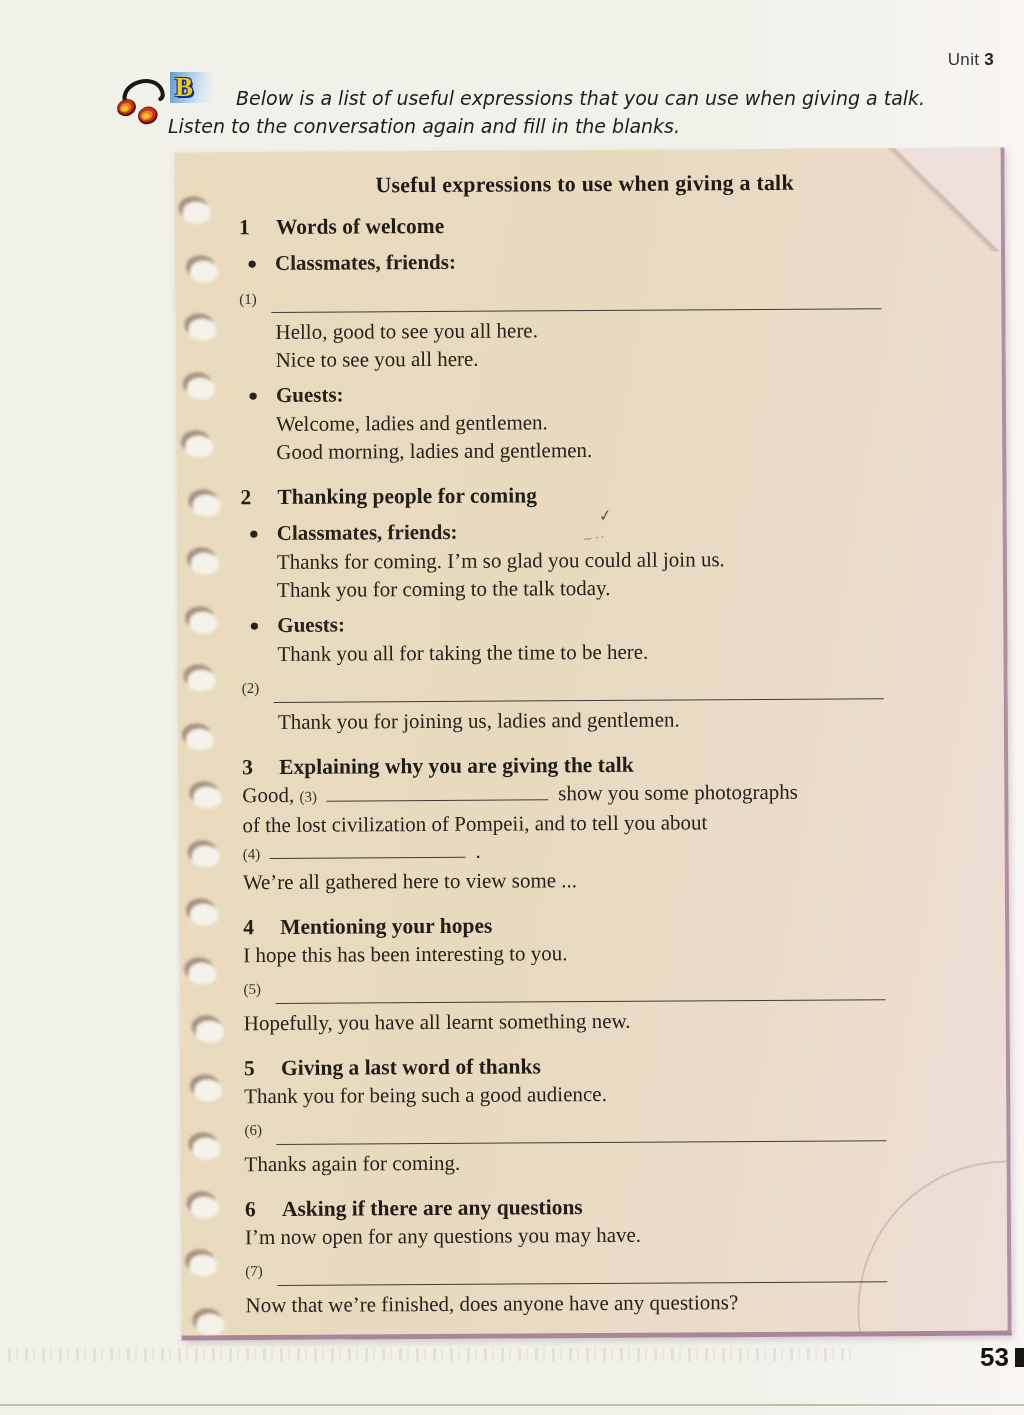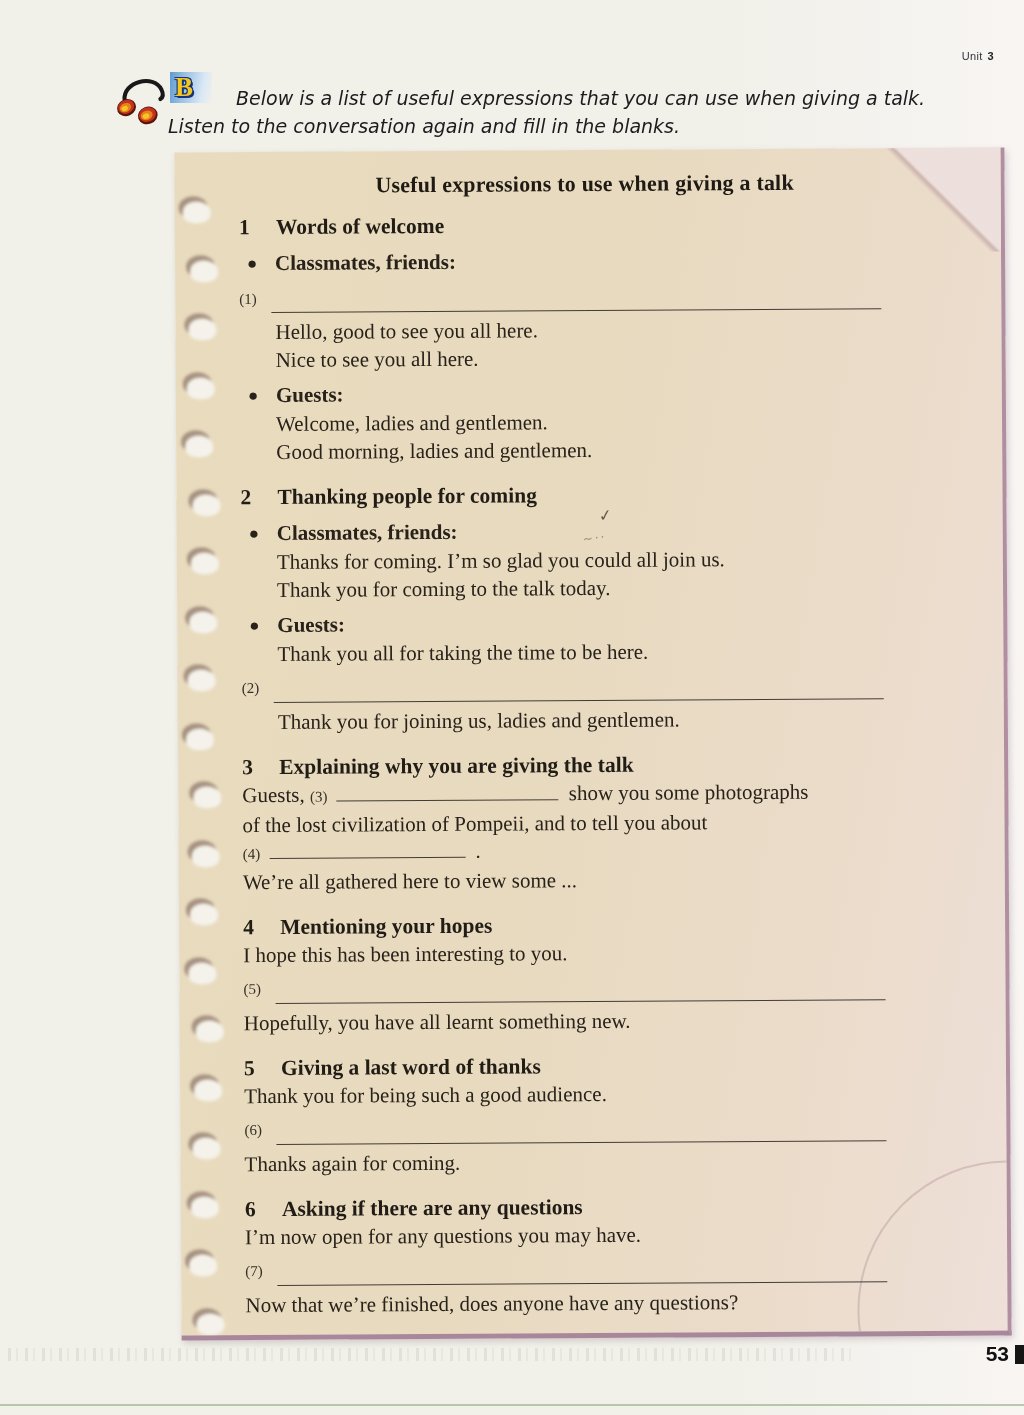--- a/index.html
+++ b/index.html
@@ -8,21 +8,21 @@
     position:relative; overflow:hidden;
     background:
       linear-gradient(to right, #f1f0e9 0%, #f1f0e9 72%, #f5f3ef 88%, #f8f5f3 100%),
       #f1f0e9;
     font-family:"Liberation Serif", serif;
   }
   
   .unit-label{
     position:absolute; top:50px; right:30px;
     font-family:"Liberation Sans", sans-serif;
-    font-size:11px; color:#33343a; letter-spacing:.3px;
+    font-size:17px; color:#33343a; letter-spacing:.3px;
   }
   .unit-label b{ font-weight:bold; margin-left:5px; color:#222; }
   .headphones{ position:absolute; left:112px; top:70px; }
   .b-badge{
     position:absolute; left:170px; top:72px; width:42px; height:31px;
     background:linear-gradient(100deg,#5f9bd0 0%,#9dc2e4 35%,#d9e8f5 75%,rgba(240,247,252,0) 100%);
     text-align:left; padding-left:5px;
     font-family:"Liberation Serif", serif; font-weight:bold; font-size:27px; line-height:30px;
     color:#f4c51c;
     text-shadow:-1px -1px 0 #15357d, 1px -1px 0 #15357d, -1px 1px 0 #15357d, 1px 1px 0 #15357d, 2px 2px 0 #15357d;
@@ -80,21 +80,21 @@
     color:rgba(80,70,55,.55); transform:rotate(-6deg); font-family:"DejaVu Sans", sans-serif; }
   
   .texture-strip{
     position:absolute; left:8px; top:1348px; width:850px; height:13px; opacity:.45;
     background:repeating-linear-gradient(90deg, rgba(115,105,90,.25) 0 3px, transparent 3px 8px,
       rgba(115,105,90,.15) 8px 10px, transparent 10px 17px);
     filter:blur(.6px);
   }
   .page-footer{ position:absolute; top:1342px; right:0; display:flex; align-items:center; }
   .page-number{ font-family:"Liberation Sans", sans-serif; font-weight:bold;
-    font-size:21px; color:#111; }
+    font-size:26px; color:#111; }
   .footer-bar{ width:9px; height:19px; background:#151515; margin-left:6px; }
   .bottom-rule{ position:absolute; left:0; right:0; top:1404px; height:2px;
     background:rgba(108,148,88,.45); }
 </style>
 </head>
 <body>
 
 <div class="unit-label"><span>Unit</span><b>3</b></div>
 
 <div class="headphones">
@@ -213,21 +213,21 @@
             <div class="row blank-row ind">
               <span class="blank-label">(2)</span>
               <span class="blank-line"></span>
             </div>
             <div class="row body-line ind">Thank you for joining us, ladies and gentlemen.</div>
           </div>
         </div>
         <div class="section">
           <div class="sec-head"><span class="num">3</span><span class="sec-title">Explaining why you are giving the talk</span></div>
           <div class="sec-body">
-            <div class="row mixed"><span class="mtext">Guests, </span><span class="blank-label">(3)</span><span class="inline-blank" style="width: 222px;"></span><span class="mtext"> show you some photographs</span></div>
+            <div class="row mixed"><span class="mtext">Good, </span><span class="blank-label">(3)</span><span class="inline-blank" style="width: 222px;"></span><span class="mtext"> show you some photographs</span></div>
             <div class="row body-line">of the lost civilization of Pompeii, and to tell you about</div>
             <div class="row mixed"><span class="blank-label">(4)</span><span class="inline-blank" style="width: 196px;"></span><span class="mtext"> .</span></div>
             <div class="row body-line">We’re all gathered here to view some ...</div>
           </div>
         </div>
         <div class="section">
           <div class="sec-head"><span class="num">4</span><span class="sec-title">Mentioning your hopes</span></div>
           <div class="sec-body">
             <div class="row body-line">I hope this has been interesting to you.</div>
             <div class="row blank-row">

